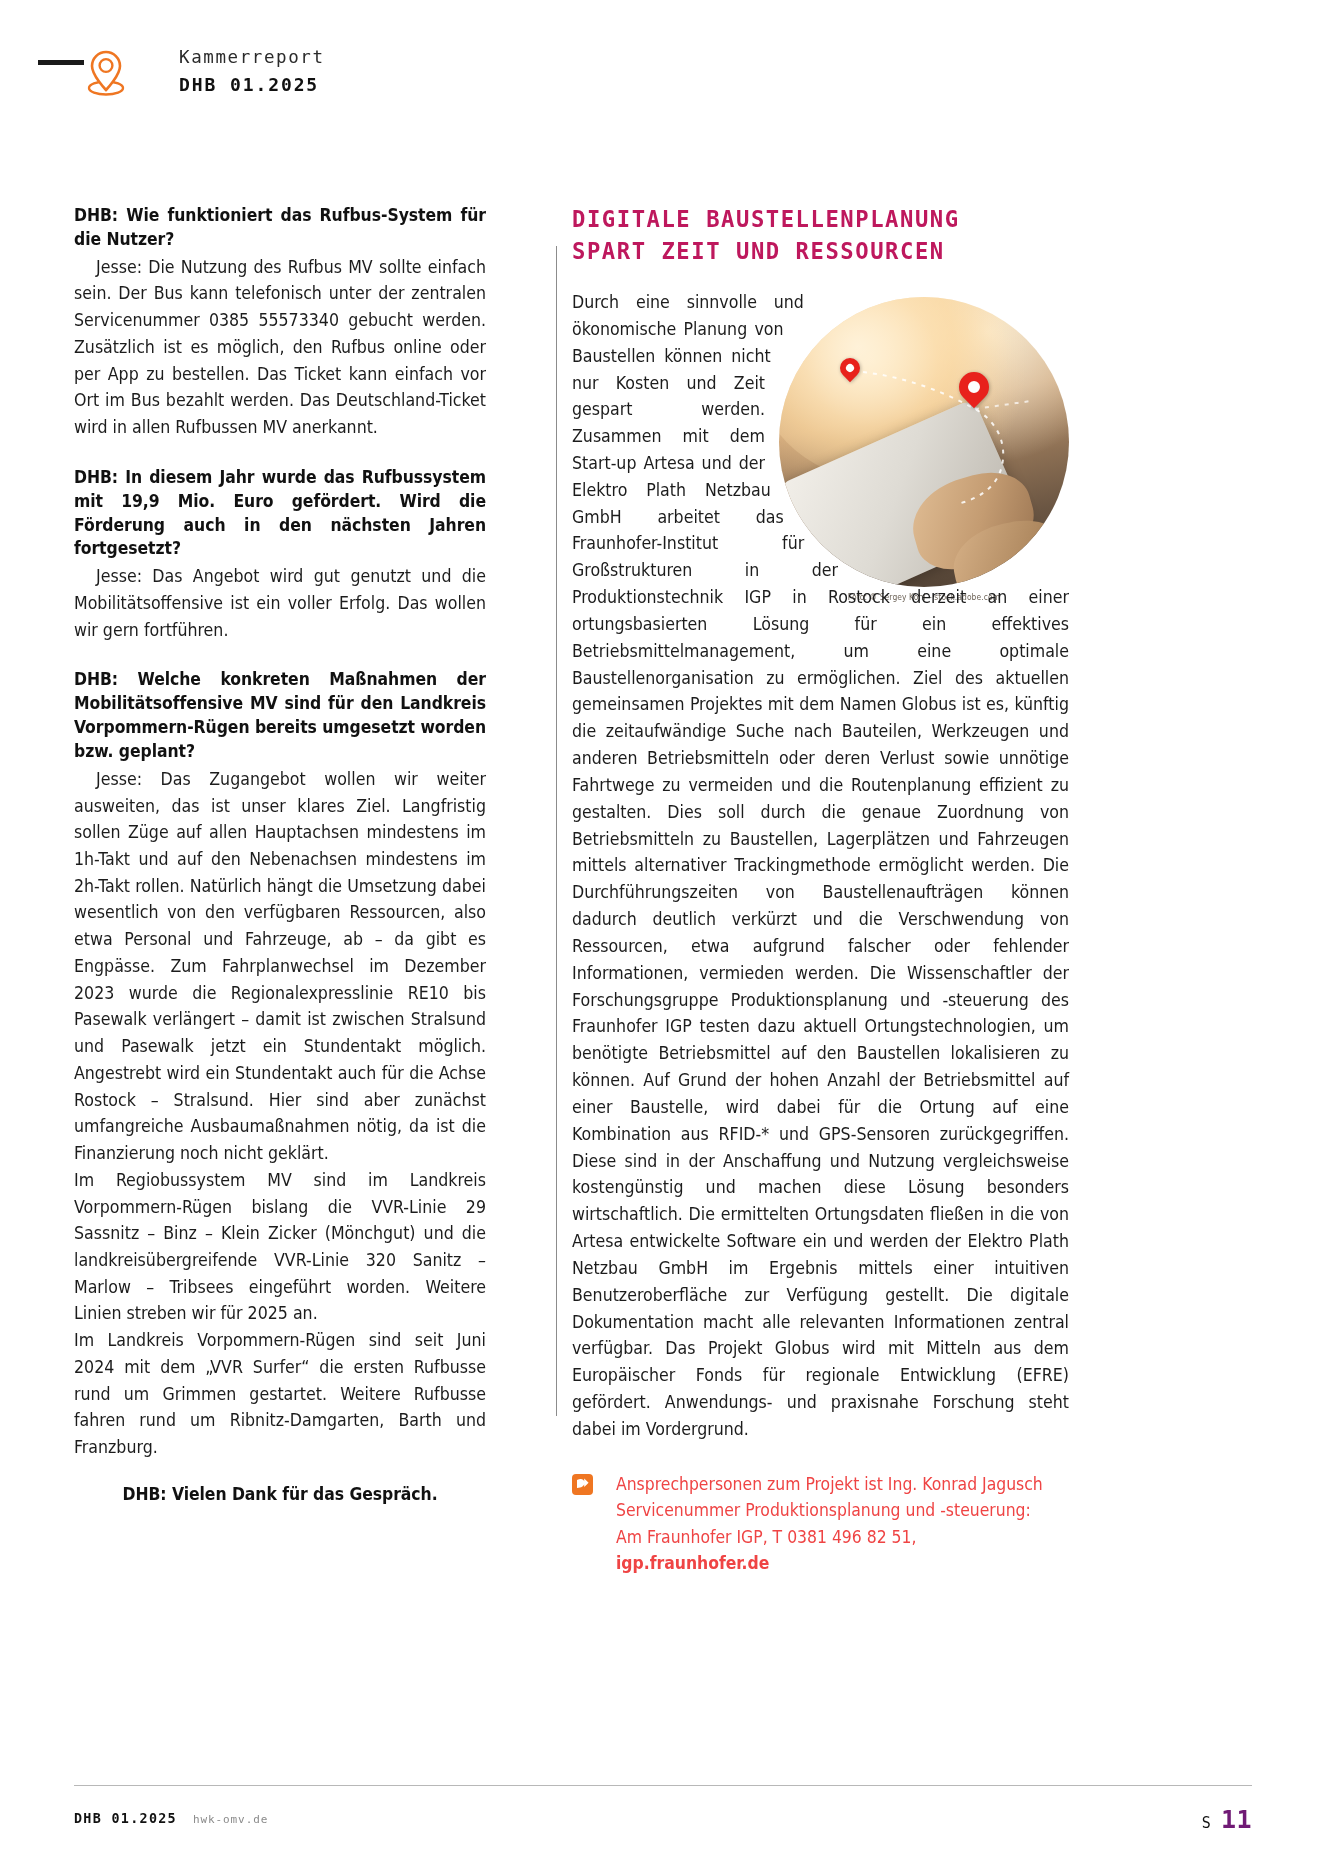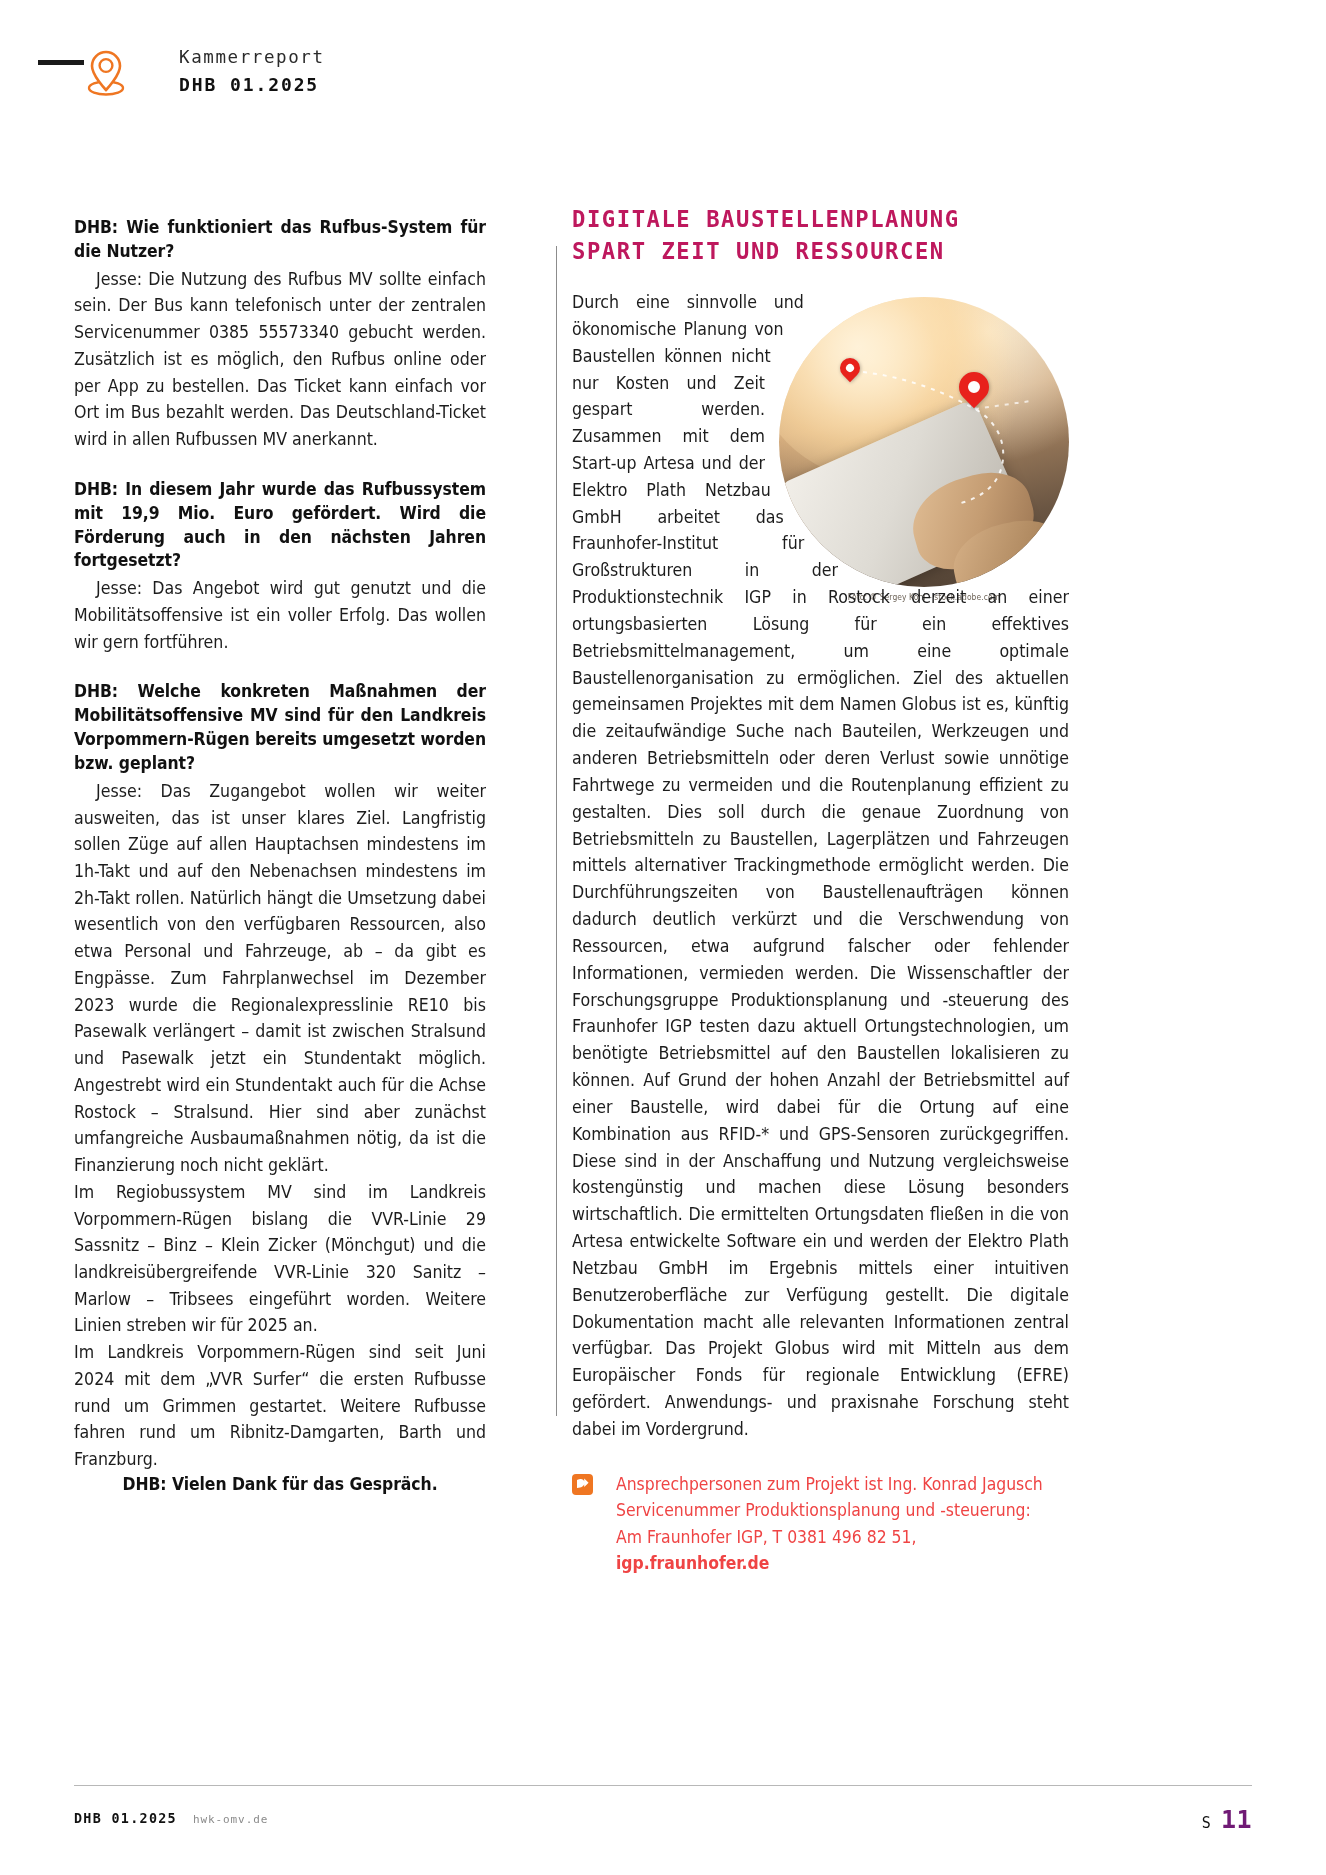--- a/index.html
+++ b/index.html
@@ -106,22 +106,22 @@
     font-weight: 400;
     font-size: 17.6px;
     line-height: 1.52;
     color: #1c1c1c;
     margin: 0;
     text-indent: 22px;
     text-align: justify;
     hyphens: manual;
   }
   .a.cont { text-indent: 0; }
-  .blk { margin-bottom: 25px; margin-top: 12px; }
-  .blk-sm { }
+  .blk { margin-bottom: 25px; }
+  .blk-sm { margin-bottom: 22px; }
 
   
   .rc-head {
     font-family: "DejaVu Sans Mono", monospace;
     font-weight: 700;
     font-size: 22.2px;
     letter-spacing: 1.55px;
     line-height: 1.42;
     color: #be185d;
     margin: 0 0 22px 0;

